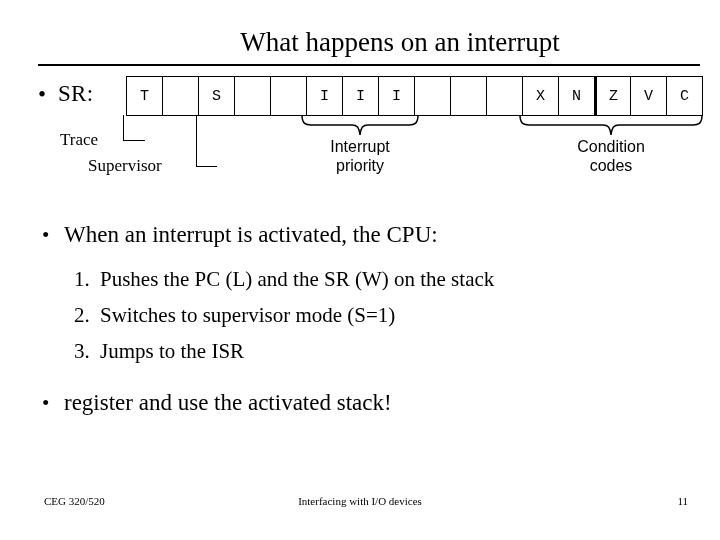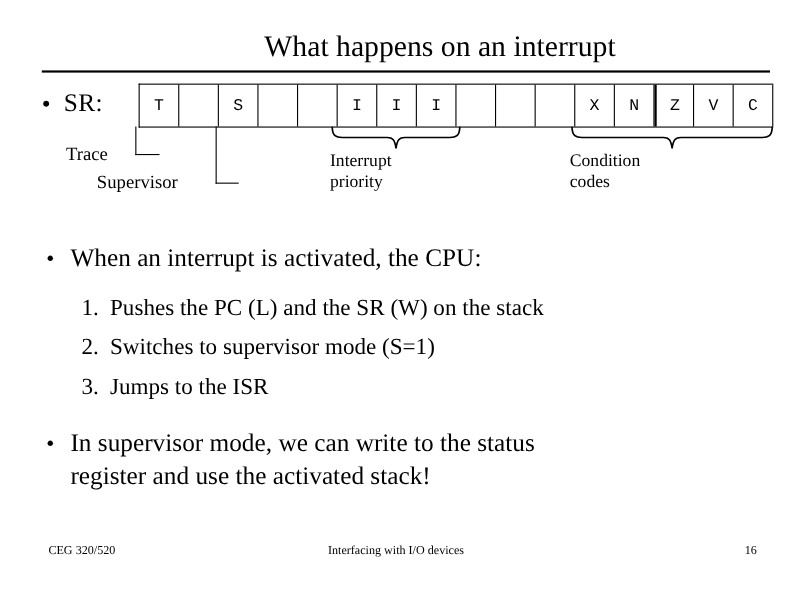--- a/index.html
+++ b/index.html
@@ -101,24 +101,24 @@
   }
   .callout-text {
     position: absolute;
     font-size: 17px;
     line-height: 20px;
     font-family: "Liberation Serif", "DejaVu Serif", serif;
     white-space: nowrap;
   }
   .callout-center {
     position: absolute;
-    text-align: left;
+    text-align: center;
     font-size: 16px;
     line-height: 19px;
-    font-family: Liberation Serif, serif;
+    font-family: Liberation Sans, sans-serif;
   }
   .brace { position: absolute; }
 
   
   .body-bullet {
     position: absolute;
     font-size: 23px;
     line-height: 30px;
     font-family: "Liberation Serif", "DejaVu Serif", serif;
   }
@@ -225,21 +225,20 @@
 </div>
 <div class="num-item" style="left:74px; top:301px;">
   <span class="num">2.</span><span>Switches to supervisor mode (S=1)</span>
 </div>
 <div class="num-item" style="left:74px; top:337px;">
   <span class="num">3.</span><span>Jumps to the ISR</span>
 </div>
 
 <div class="body-bullet" style="left:42px; top:388px; width:650px;">
   <span class="bl-dot">•</span>
-  <span class="bl-text">In supervisor mode, we can write to the status</span>
   <span class="bl-text">register and use the activated stack!</span>
 </div>
 
 <div id="footer">
   <span id="footer-left">CEG 320/520</span>
   <span id="footer-center">Interfacing with I/O devices</span>
-  <span id="footer-right">16</span>
+  <span id="footer-right">11</span>
 </div>
 
 </body></html>

